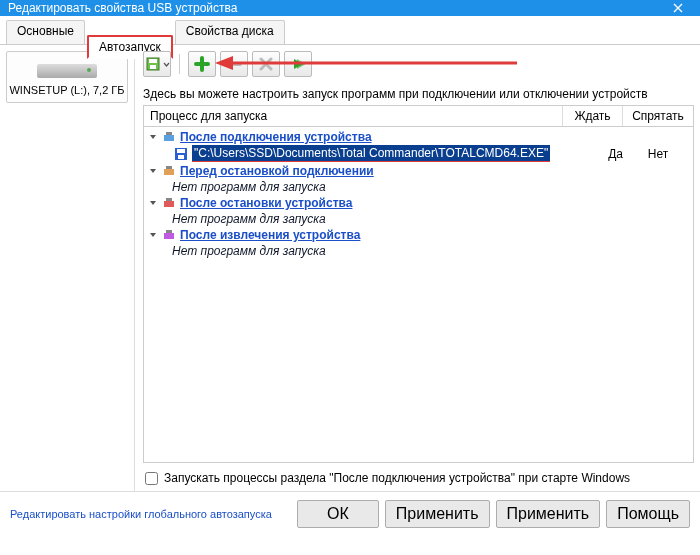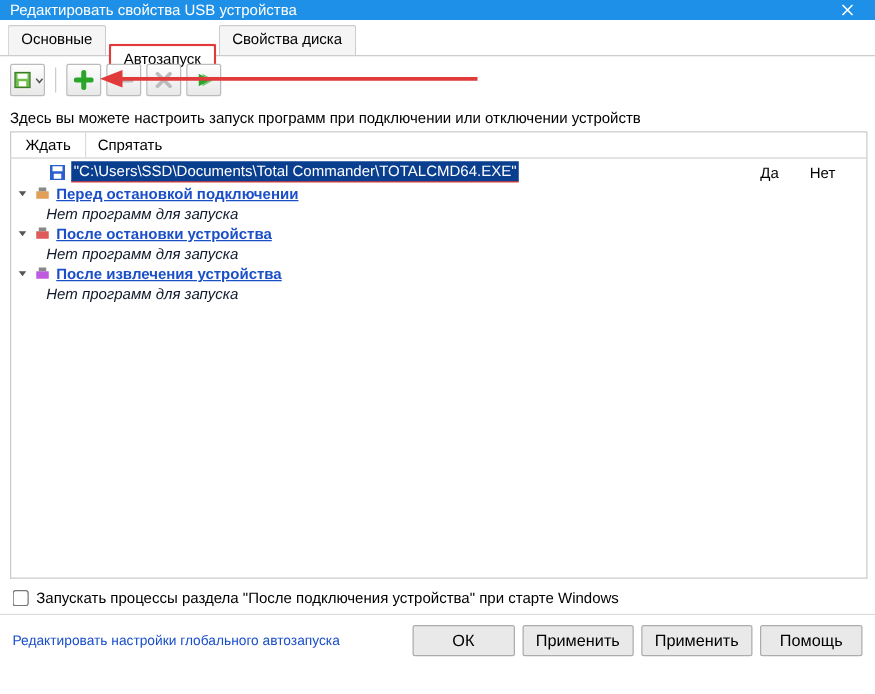--- a/index.html
+++ b/index.html
@@ -169,21 +169,21 @@
       justify-content: space-between;
     }
     .footer-link { color: #1a4fc8; cursor: pointer; font-size:11px;}
     .btns { display:flex; gap:6px; }
     .wbtn {
       min-width: 82px;
       padding: 4px 10px;
       border: 1px solid #adadad;
       background: #e9e9e9;
       cursor: pointer;
-      font-size: 13px;
+      font-size: 16px;
       border-radius: 2px;
     }
     .arrow-annot {
       position: absolute;
       left: 64px; top: 3px;
       pointer-events: none;
     }
   </style>
 </head>
 <body>
@@ -198,20 +198,26 @@
 </div>
 
 <div class="tabs-row">
   <div class="tab">Основные</div>
   <div class="tab active">Автозапуск</div>
   <div class="tab">Свойства диска</div>
 </div>
 
 <div class="body-row">
 
+  <div class="left-pane">
+    <div class="drive-card">
+      <div class="drive-img"></div>
+      <div style="font-size:11px;">WINSETUP (L:), 7,2 ГБ</div>
+    </div>
+  </div>
 
   <div class="right-pane">
 
     <div class="toolbar">
       <div class="tb-btn">
         <svg width="16" height="16" viewBox="0 0 16 16">
             <rect x="2" y="2" width="12" height="12" fill="#6fbf4a" stroke="#3a7a2a"></rect>
             <rect x="4" y="3" width="8" height="4" fill="#fff"></rect>
             <rect x="5" y="9" width="6" height="4" fill="#fff"></rect>
           </svg>
@@ -244,26 +250,41 @@
 
       <svg class="arrow-annot" width="320" height="22" viewBox="0 0 320 22">
         <line x1="310" y1="11" x2="20" y2="11" stroke="#e03a3a" stroke-width="3"></line>
         <polygon points="8,11 26,4 26,18" fill="#e03a3a"></polygon>
       </svg>
     </div>
 
     <div class="desc-text">Здесь вы можете настроить запуск программ при подключении или отключении устройств</div>
 
     <div class="tree-header">
+      <div class="col1">Процесс для запуска</div>
       <div class="col2">Ждать</div>
       <div class="col3">Спрятать</div>
     </div>
 
     <div class="tree-body">
 
+      <div class="tree-row">
+        <div class="col-wrap indent0">
+          <svg class="chev" viewBox="0 0 10 10">
+              <path d="M2 3 L5 7 L8 3 Z" fill="#555"></path>
+            </svg>
+          <span class="mini-icon"><svg width="14" height="14" viewBox="0 0 14 14">
+                <rect x="2" y="5" width="10" height="6" fill="#5aa0e0"></rect>
+                <rect x="4" y="2" width="6" height="3" fill="#888"></rect>
+              </svg></span>
+          <span class="section-label">После подключения устройства</span>
+        </div>
+        <div class="col-w"></div>
+          <div class="col-h"></div>
+      </div>
       <div class="tree-row">
         <div class="col-wrap indent1">
           <span class="mini-icon"><svg width="14" height="14" viewBox="0 0 14 14">
                 <rect x="1" y="1" width="12" height="12" fill="#2a5fd0"></rect>
                 <rect x="3" y="2" width="8" height="4" fill="#fff"></rect>
                 <rect x="4" y="8" width="6" height="4" fill="#fff"></rect>
               </svg></span>
           <span class="hl-red-u"><span class="hl">"C:\Users\SSD\Documents\Total Commander\TOTALCMD64.EXE"</span></span>
         </div>
         <div class="col-w">Да</div>

